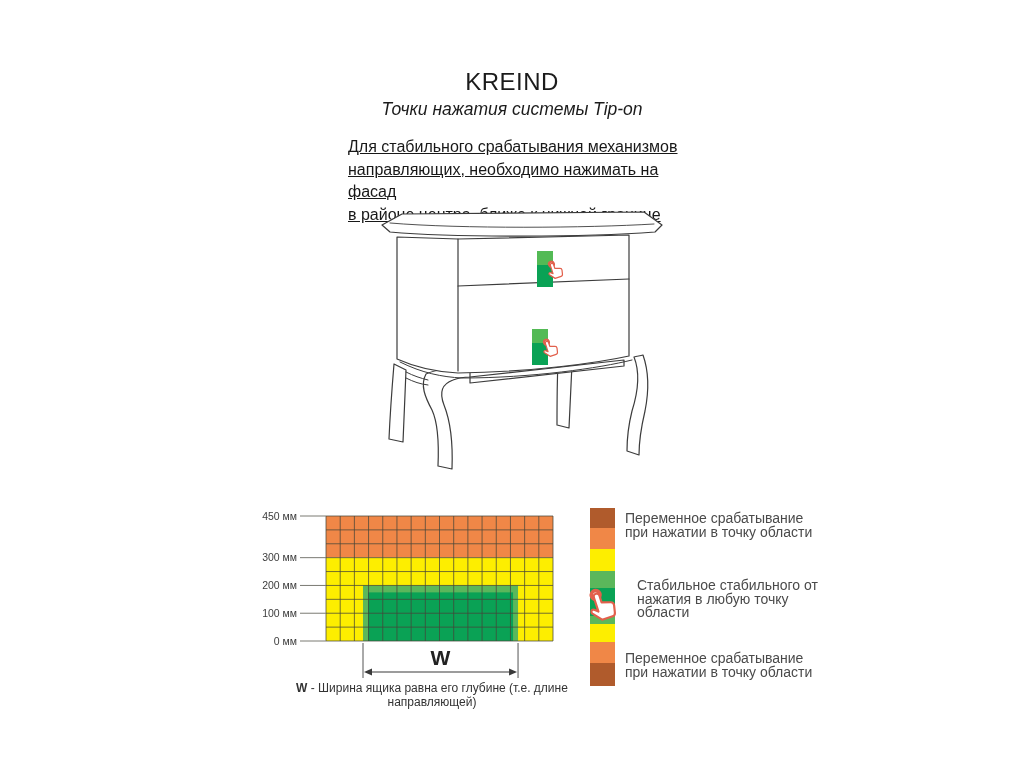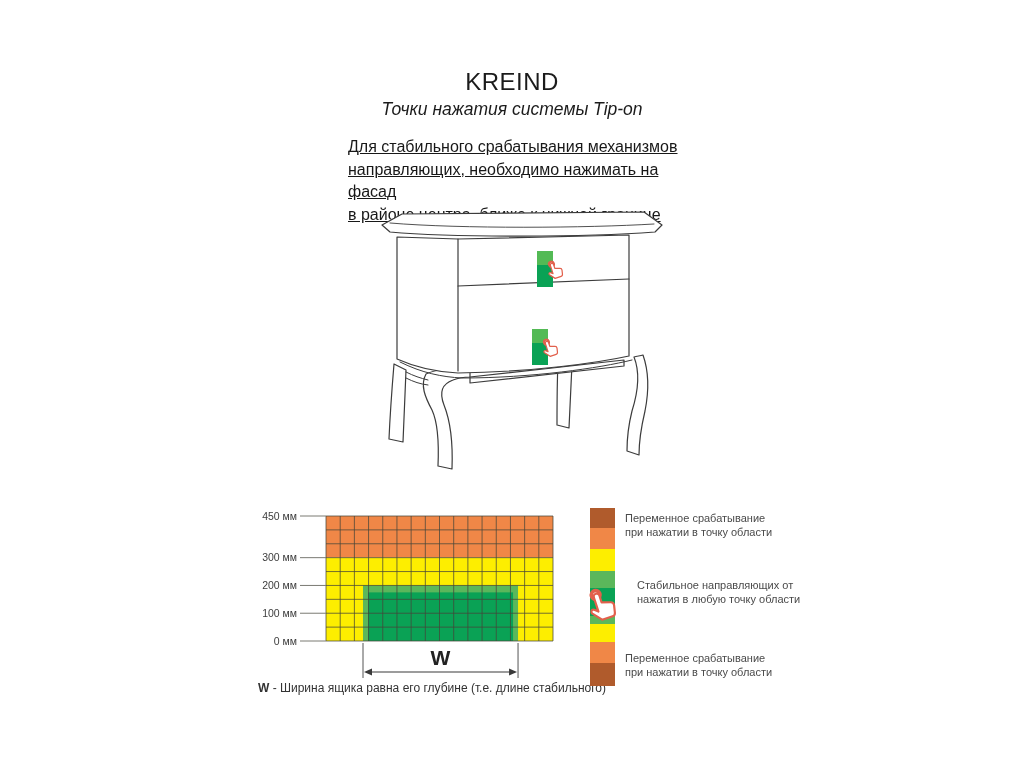--- a/index.html
+++ b/index.html
@@ -9,21 +9,21 @@
   .prelines{white-space:pre-line;}
   #page-title{top:68px;left:0;width:1024px;text-align:center;font-size:24px;letter-spacing:.5px;color:#1b1b1b;}
   #page-subtitle{top:99px;left:0;width:1024px;text-align:center;font-size:17.5px;color:#1b1b1b;font-style:italic;}
   #description{top:136px;left:348px;width:340px;font-size:16px;line-height:22.5px;color:#181818;text-decoration:underline;}
   #nightstand{top:192px;left:372px;}
   #zone-chart-wrap{top:505px;left:256px;width:345px;height:195px;}
   #chart-caption{top:681px;left:251px;width:362px;text-align:center;font-size:12px;color:#333;}
   #chart-caption b{font-weight:bold;}
   #legend-bar{top:508px;left:590px;width:25px;}
   #legend-bar div{width:25px;}
-  .legend-label{font-size:11px;line-height:13.5px;color:#4a4a4a;}
+  .legend-label{font-size:14px;line-height:13.5px;color:#4a4a4a;}
   #legend-label-1{top:512px;left:625px;width:190px;}
   #legend-label-2{top:579px;left:637px;width:200px;}
   #legend-label-3{top:652px;left:625px;width:190px;}
   #legend-hand{top:584px;left:583px;}
   svg text{font-family:"Liberation Sans",sans-serif;}
 </style>
 </head>
 <body>
 
 <div id="canvas">
@@ -131,38 +131,38 @@
         <line x1="44" y1="136" x2="70" y2="136" stroke="#7a7a72" stroke-width="1"></line>
         <text x="41" y="139.5" text-anchor="end" font-size="10.5" fill="#3d3d3d">0 мм</text>
         <line x1="107.001" y1="138" x2="107.001" y2="173" stroke="#555" stroke-width="1"></line>
         <line x1="262.04200000000003" y1="138" x2="262.04200000000003" y2="173" stroke="#555" stroke-width="1"></line>
         <line x1="110.001" y1="167" x2="259.04200000000003" y2="167" stroke="#3a3a3a" stroke-width="1.2"></line>
         <polygon points="108.001,167 116.001,163.5 116.001,170.5" fill="#3a3a3a"></polygon>
         <polygon points="261.04200000000003,167 253.04200000000003,163.5 253.04200000000003,170.5" fill="#3a3a3a"></polygon>
         <text x="184.5215" y="160" text-anchor="middle" font-size="21" font-weight="bold" fill="#222">W</text>
       </svg>
   </div>
-  <div id="chart-caption" class="abs"><b>W</b><span> - Ширина ящика равна его глубине (т.е. длине стабильного)</span></div>
+  <div id="chart-caption" class="abs"><b>W</b><span> - Ширина ящика равна его глубине (т.е. длине направляющей)</span></div>
 
   <div id="legend-bar" class="abs">
       <div style="height: 20px; background: rgb(176, 91, 44);"></div>
       <div style="height: 21px; background: rgb(240, 135, 71);"></div>
       <div style="height: 22px; background: rgb(253, 238, 0);"></div>
       <div style="height: 17px; background: rgb(91, 183, 91);"></div>
       <div style="height: 28px; background: rgb(10, 162, 85);"></div>
       <div style="height: 8px; background: rgb(91, 183, 91);"></div>
       <div style="height: 18px; background: rgb(253, 238, 0);"></div>
       <div style="height: 21px; background: rgb(240, 135, 71);"></div>
       <div style="height: 23px; background: rgb(176, 91, 44);"></div>
     </div>
   <svg id="legend-hand" class="abs" width="40" height="40" viewBox="0 0 24 24">
     <g transform="rotate(-18 12 12)">
         <use href="#tap-hand" width="24" height="24"></use>
       </g>
   </svg>
   <div id="legend-label-1" class="abs legend-label prelines">Переменное срабатывание
 при нажатии в точку области</div>
-  <div id="legend-label-2" class="abs legend-label prelines">Стабильное направляющих от
+  <div id="legend-label-2" class="abs legend-label prelines">Стабильное стабильного от
 нажатия в любую точку области</div>
   <div id="legend-label-3" class="abs legend-label prelines">Переменное срабатывание
 при нажатии в точку области</div>
 
 </div>
 
 </body></html>

